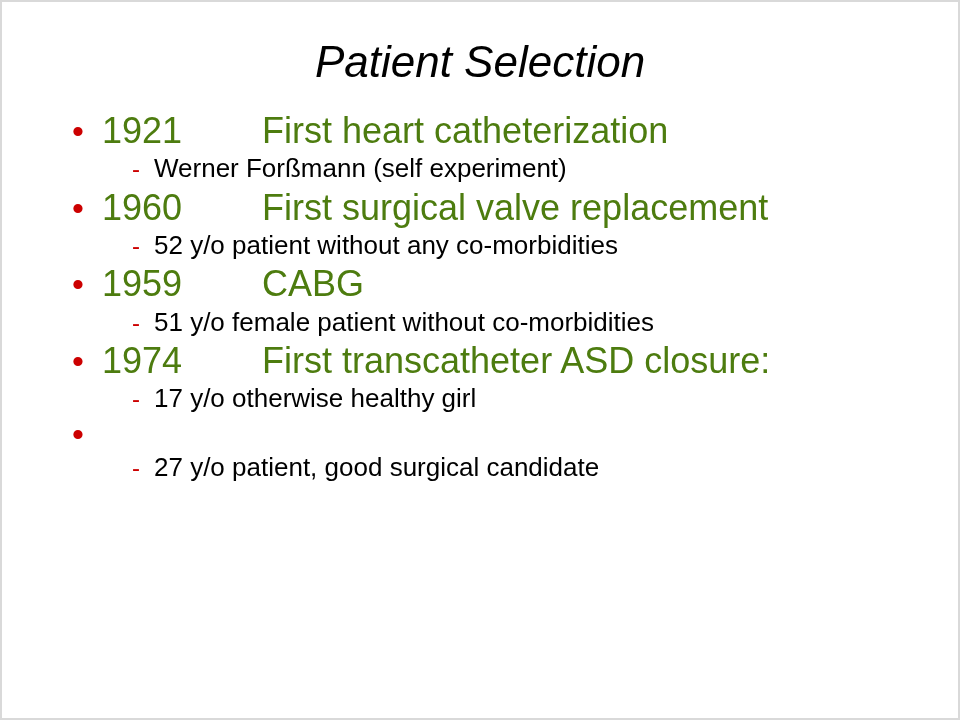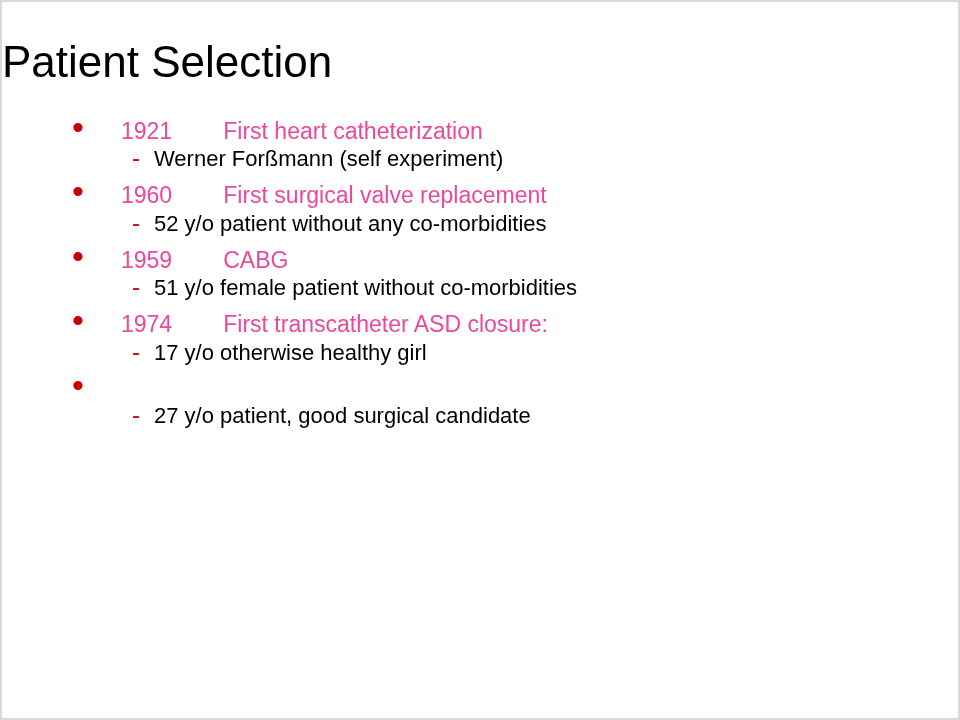--- a/index.html
+++ b/index.html
@@ -16,27 +16,28 @@
   }
   .slide {
     position: relative;
     width: 960px;
     height: 720px;
     box-sizing: border-box;
     border: 2px solid #d9d9d9;
     background: #ffffff;
   }
   .slide-title {
-    text-align: left;
+    text-align: center;
     font-size: 44px;
     line-height: 1.18;
     font-weight: normal;
     color: #000000;
     margin: 0;
     padding-top: 34px;
+    font-style: italic;
   }
   .slide-title .title-line {
     display: block;
     white-space: nowrap;
   }
   .body-list {
     margin: 22px 0 0 0;
     padding: 0;
     list-style: none;
   }
@@ -48,42 +49,41 @@
   }
   .bullet-mark {
     color: #cc0000;
     font-size: 34px;
     line-height: 1;
     width: 30px;
     flex: 0 0 30px;
     text-align: left;
   }
   .bullet-text {
-    font-size: 23px;
+    font-size: 36px;
     line-height: 1.18;
-    color: #ec4899;
+    color: #4d7c0f;
     white-space: pre;
-    margin-left: 19px;
   }
   .sub-row {
     display: flex;
     align-items: baseline;
     padding-left: 130px;
     margin-top: 1px;
   }
   .sub-mark {
     color: #cc0000;
     font-size: 24px;
     line-height: 1;
     width: 22px;
     flex: 0 0 22px;
     text-align: left;
   }
   .sub-text {
-    font-size: 22px;
+    font-size: 26px;
     line-height: 1.2;
     color: #000000;
     white-space: pre;
   }
 </style>
 </head>
 <body>
 
 <div class="slide">
 

